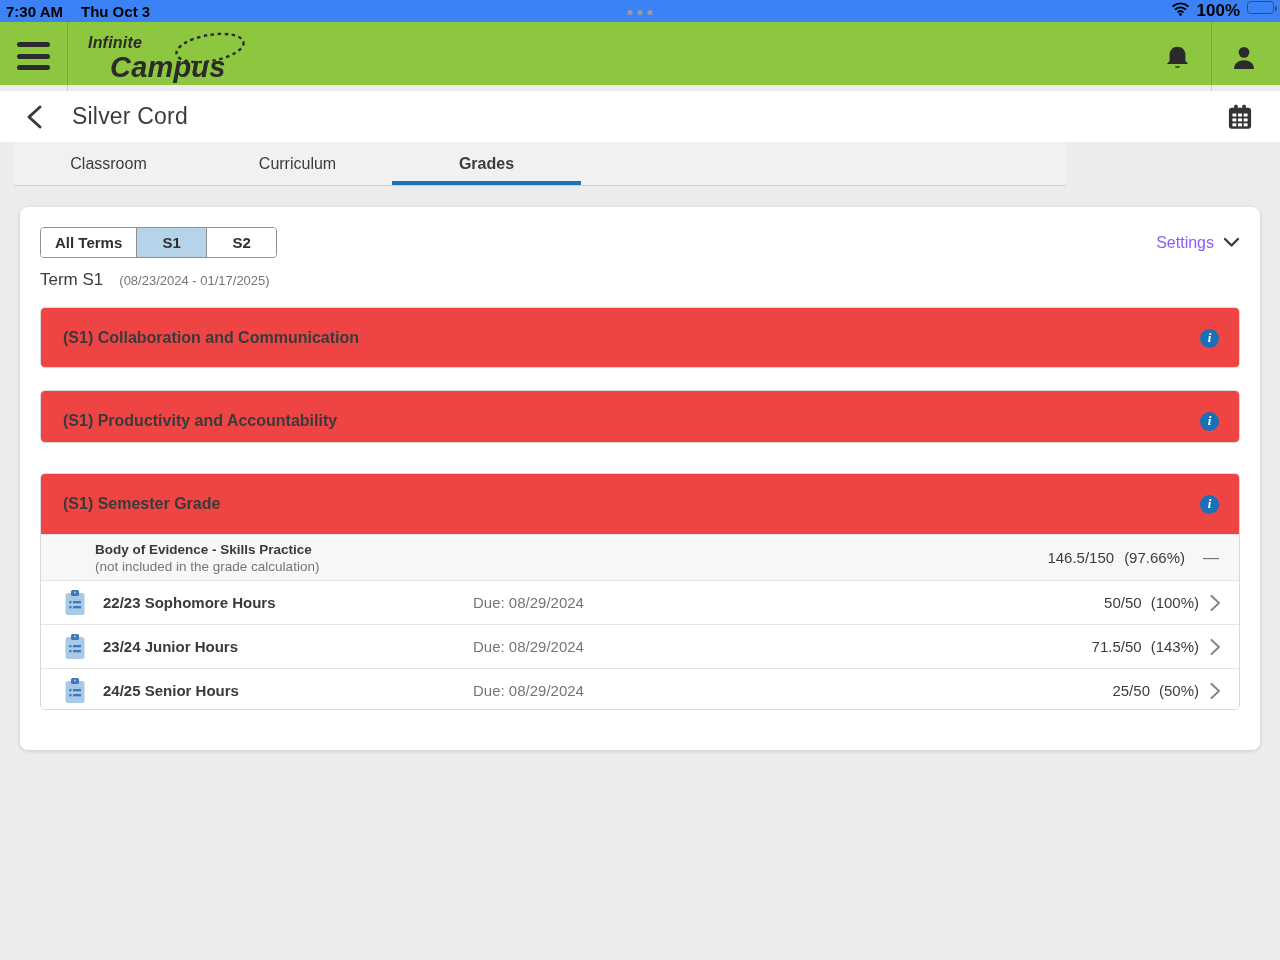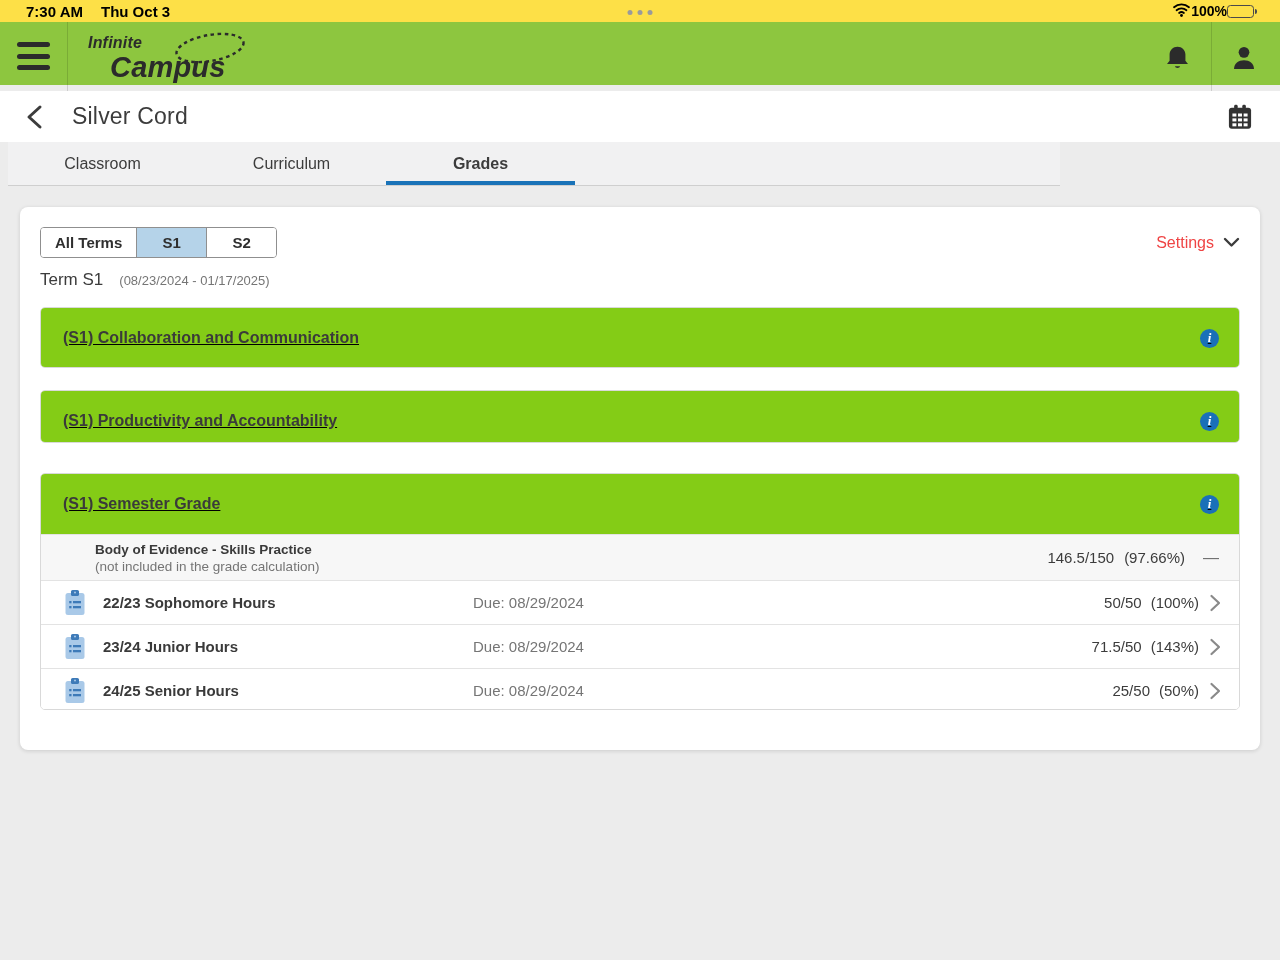--- a/index.html
+++ b/index.html
@@ -1,26 +1,26 @@
 <!DOCTYPE html>
 <html><head>
 <meta charset="utf-8">
 <style>
   * { margin: 0; padding: 0; box-sizing: border-box; }
   html, body { background: #ececec; }
   body { font-family: "Liberation Sans", sans-serif; }
   .screen { position: relative; width: 1280px; height: 960px; background: #ececec; overflow: hidden; }
 
   
-  .statusbar { position: absolute; top: 0; left: 0; width: 1280px; height: 22px; background: #fde047;
-    display: flex; align-items: center; justify-content: space-between; padding: 0 26px; }
+  .statusbar { position: absolute; top: 0; left: 0; width: 1280px; height: 22px; background: #3b82f6;
+    display: flex; align-items: center; justify-content: space-between; padding: 0 6px; }
   .sb-left { display: flex; gap: 18px; font-size: 15px; font-weight: 700; color: #000; }
   .sb-center { position: absolute; left: 50%; top: 10px; transform: translateX(-50%); display: flex; gap: 5px; }
   .sb-dot { width: 5px; height: 5px; border-radius: 50%; background: #9a9a9a; }
-  .sb-right { display: flex; align-items: center; font-size: 14px; font-weight: 700; color: #000; }
+  .sb-right { display: flex; align-items: flex-start; gap: 7px; font-size: 17px; font-weight: 700; color: #000; }
   .battery { position: relative; width: 27px; height: 13px; border: 1px solid #4a4a4a; border-radius: 3.5px; padding: 1px; }
   .battery-fill { width: 100%; height: 100%; background: #000; border-radius: 1.5px; }
   .battery-tip { position: absolute; right: -4px; top: 3.5px; width: 2.5px; height: 5px; background: #4a4a4a; border-radius: 0 2px 2px 0; }
 
   
   .appbar { position: absolute; top: 22px; left: 0; width: 1280px; height: 63px; background: #8dc63f; display: flex; align-items: center; }
   .appbar .vdiv { position: absolute; top: 0; width: 1px; height: 69px; background: rgba(0,0,0,0.13); }
   .hamburger { position: absolute; left: 17px; top: 20px; width: 33px; height: 28px; display: flex; flex-direction: column; justify-content: space-between; cursor: pointer; }
   .hamburger span { display: block; height: 5px; background: #2b2b2b; border-radius: 2.5px; }
   .ic-logo { position: absolute; left: 88px; top: 13px; color: #2b2b2b; font-style: italic; font-weight: 700; line-height: 1; }
@@ -29,44 +29,44 @@
   .ic-swirl { position: absolute; left: 62px; top: -10px; }
   .appbar-btn { position: absolute; top: 18px; width: 36px; height: 36px; display: flex; align-items: center; justify-content: center; cursor: pointer; }
 
   
   .titlebar { position: absolute; top: 91px; left: 0; width: 1280px; height: 51px; background: #fff; display: flex; align-items: center; padding-left: 28px; }
   .back-btn { position: absolute; left: 22px; top: 13px; width: 28px; height: 26px; cursor: pointer; }
   .page-title { position: absolute; left: 72px; top: 12px; font-size: 23px; color: #3c3c3c; letter-spacing: 0.2px; }
   .cal-btn { position: absolute; right: 24px; top: 12px; width: 30px; height: 28px; cursor: pointer; }
 
   
-  .tabbar { position: absolute; top: 142px; left: 8px; width: 1052px; height: 44px; background: #f1f1f2; border-bottom: 1px solid #cfcfcf; display: flex; }
+  .tabbar { position: absolute; top: 142px; left: 14px; width: 1052px; height: 44px; background: #f1f1f2; border-bottom: 1px solid #cfcfcf; display: flex; }
   .tab { width: 189px; height: 100%; display: flex; align-items: center; justify-content: center; font-size: 16px; color: #3c3c3c; position: relative; cursor: pointer; }
   .tab.active { font-weight: 700; }
   .tab.active::after { content: ""; position: absolute; left: 0; right: 0; bottom: 0; height: 4px; background: #1a73b8; }
 
   
   .card { position: absolute; top: 207px; left: 20px; width: 1240px; height: 543px; background: #fff; border-radius: 8px; box-shadow: 0 1px 4px rgba(0,0,0,0.14); }
 
   .controls-row { position: absolute; top: 20px; left: 20px; right: 20px; height: 31px; display: flex; justify-content: space-between; align-items: center; }
   .segmented { display: flex; border: 1px solid #8f8f8f; border-radius: 4px; overflow: hidden; background: #fff; height: 31px; }
   .segment { min-width: 70px; padding: 0 14px; display: flex; align-items: center; justify-content: center; font-size: 15px; font-weight: 700; color: #2f2f2f; border-left: 1px solid #8f8f8f; cursor: pointer; background: #fff; }
   .segment:first-child { border-left: none; }
   .segment.selected { background: #b5d3e9; }
-  .settings-btn { display: flex; align-items: center; gap: 9px; font-size: 16px; color: #ef4444; cursor: pointer; }
+  .settings-btn { display: flex; align-items: center; gap: 9px; font-size: 16px; color: #8b5cf6; cursor: pointer; }
 
   .term-line { position: absolute; top: 63px; left: 20px; display: flex; align-items: baseline; gap: 16px; }
   .term-label { font-size: 17px; color: #3c3c3c; }
   .term-range { font-size: 13px; color: #757575; }
 
   .section { position: absolute; left: 20px; width: 1200px; border: 1px solid #d9d9d9; border-radius: 5px; overflow: hidden; background: #fff; }
   .sec-1 { top: 100px; height: 61px; }
   .sec-2 { top: 183px; height: 53px; }
   .sec-3 { top: 266px; height: 237px; }
-  .sec-header { height: 60px; background: #84cc16; display: flex; align-items: center; padding: 0 20px 0 22px; text-decoration: underline; }
+  .sec-header { height: 60px; background: #ef4444; display: flex; align-items: center; padding: 0 20px 0 22px; }
   .sec-title { font-size: 16px; font-weight: 700; color: #3a3a3a; flex: 1; }
   .info-btn { width: 19px; height: 19px; border-radius: 50%; background: #1a70b8; color: #fff; font-size: 13px; font-weight: 700; font-style: italic; display: flex; align-items: center; justify-content: center; cursor: pointer; font-family: "Liberation Serif", serif; }
 
   .cat-row { height: 46px; background: #f7f7f7; border-top: 1px solid #e3e3e3; display: flex; align-items: center; padding: 0 20px 0 22px; }
   .cat-text { flex: 1; line-height: 17px; margin-left: 32px; }
   .cat-name { font-size: 13.5px; font-weight: 700; color: #3a3a3a; }
   .cat-note { font-size: 13.5px; color: #757575; }
   .cat-score { display: flex; align-items: center; gap: 10px; font-size: 15px; color: #3c3c3c; }
   .score-dash { color: #6f6f6f; font-size: 16px; margin-left: 8px; }
 

